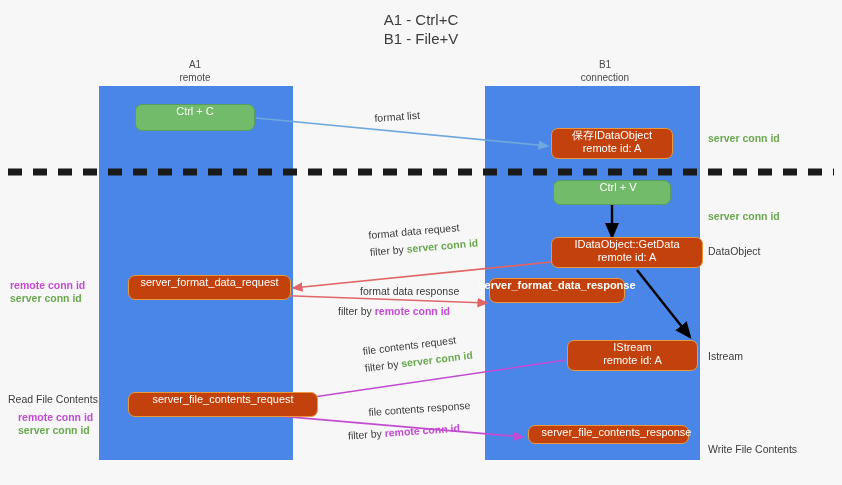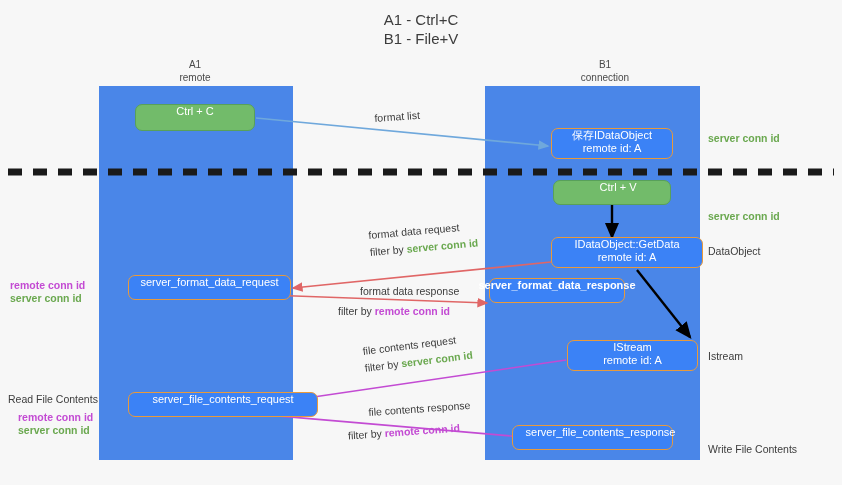--- a/index.html
+++ b/index.html
@@ -32,21 +32,21 @@
   
   .box{
     box-sizing:border-box;
     display:flex;align-items:center;
     flex-direction:column;
     color:#ffffff;font-size:11px;line-height:13px;
     text-align:center;
     border-radius:7px;
   }
   .box.green{background:#6aa84f;background:#72bb6a;border:1px solid #58a05a;}
-  .box.orange{background:#3b82f6;border:1px solid #e89a3c;}
+  .box.orange{background:#c2410c;border:1px solid #e89a3c;}
   .box span{display:block;}
 
   
   .lbl{font-size:10.5px;color:#3c3c3c;line-height:13px;white-space:nowrap;}
   .green-t{color:#6aa84f;font-weight:bold;}
   .mag-t{color:#c34bd3;font-weight:bold;}
   .side-t{font-size:10.5px;line-height:13px;white-space:nowrap;}
 
   
   .rot{transform-origin:left top;}
@@ -136,21 +136,21 @@
 
   <div class="abs box orange" style="left:567px;top:340px;width:131px;height:31px;">
     <span>IStream</span>
     <span>remote id: A</span>
   </div>
 
   <div class="abs box orange" style="left:128px;top:392px;width:190px;height:25px;">
     <span>server_file_contents_request</span>
   </div>
 
-  <div class="abs box orange" style="left:512px;top:425px;width:161px;height:25px;padding-left:16px;">
+  <div class="abs box orange" style="left:528px;top:425px;width:161px;height:19px;padding-left:16px;">
     <span>server_file_contents_response</span>
   </div>
 
   <div class="abs lbl rot" style="left:374px;top:112px;transform:rotate(-4deg);">format list</div>
 
   <div class="abs rot" style="left:368px;top:229px;transform:rotate(-5deg);">
     <div class="lbl">format data request</div>
     <div class="lbl" style="margin-top:4px;"><span>filter by </span><span class="green-t">server conn id</span></div>
   </div>
 

